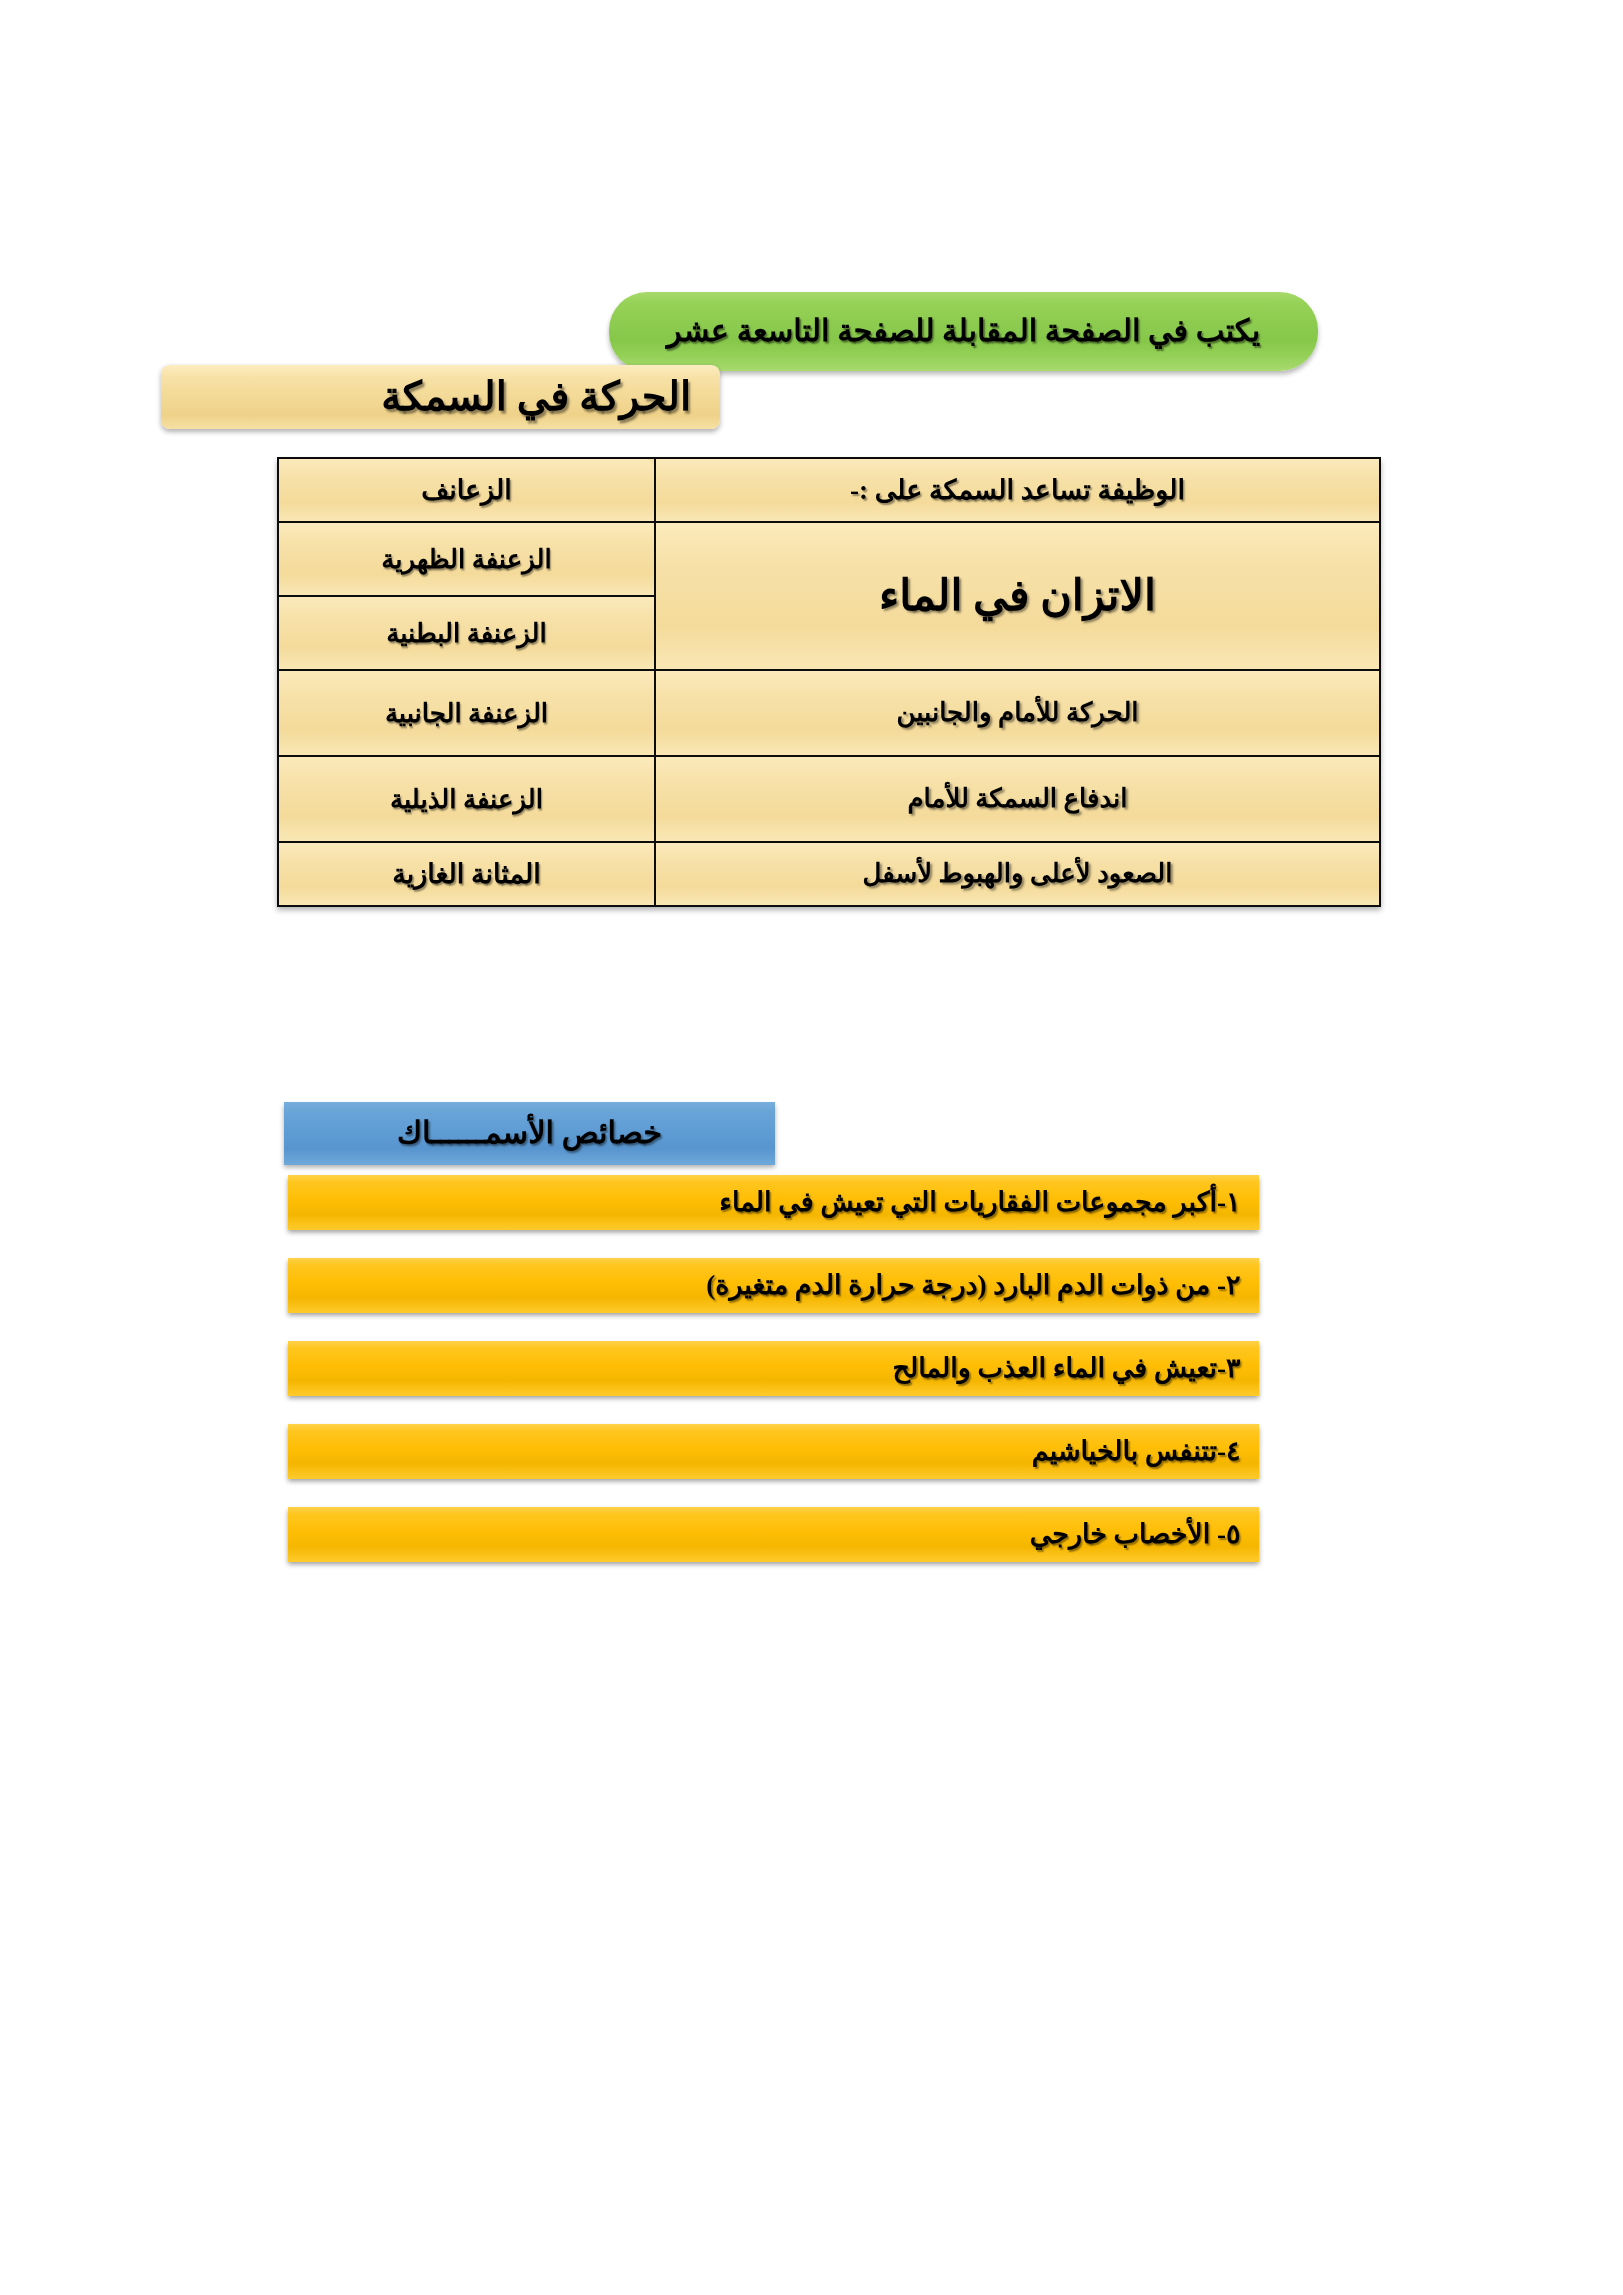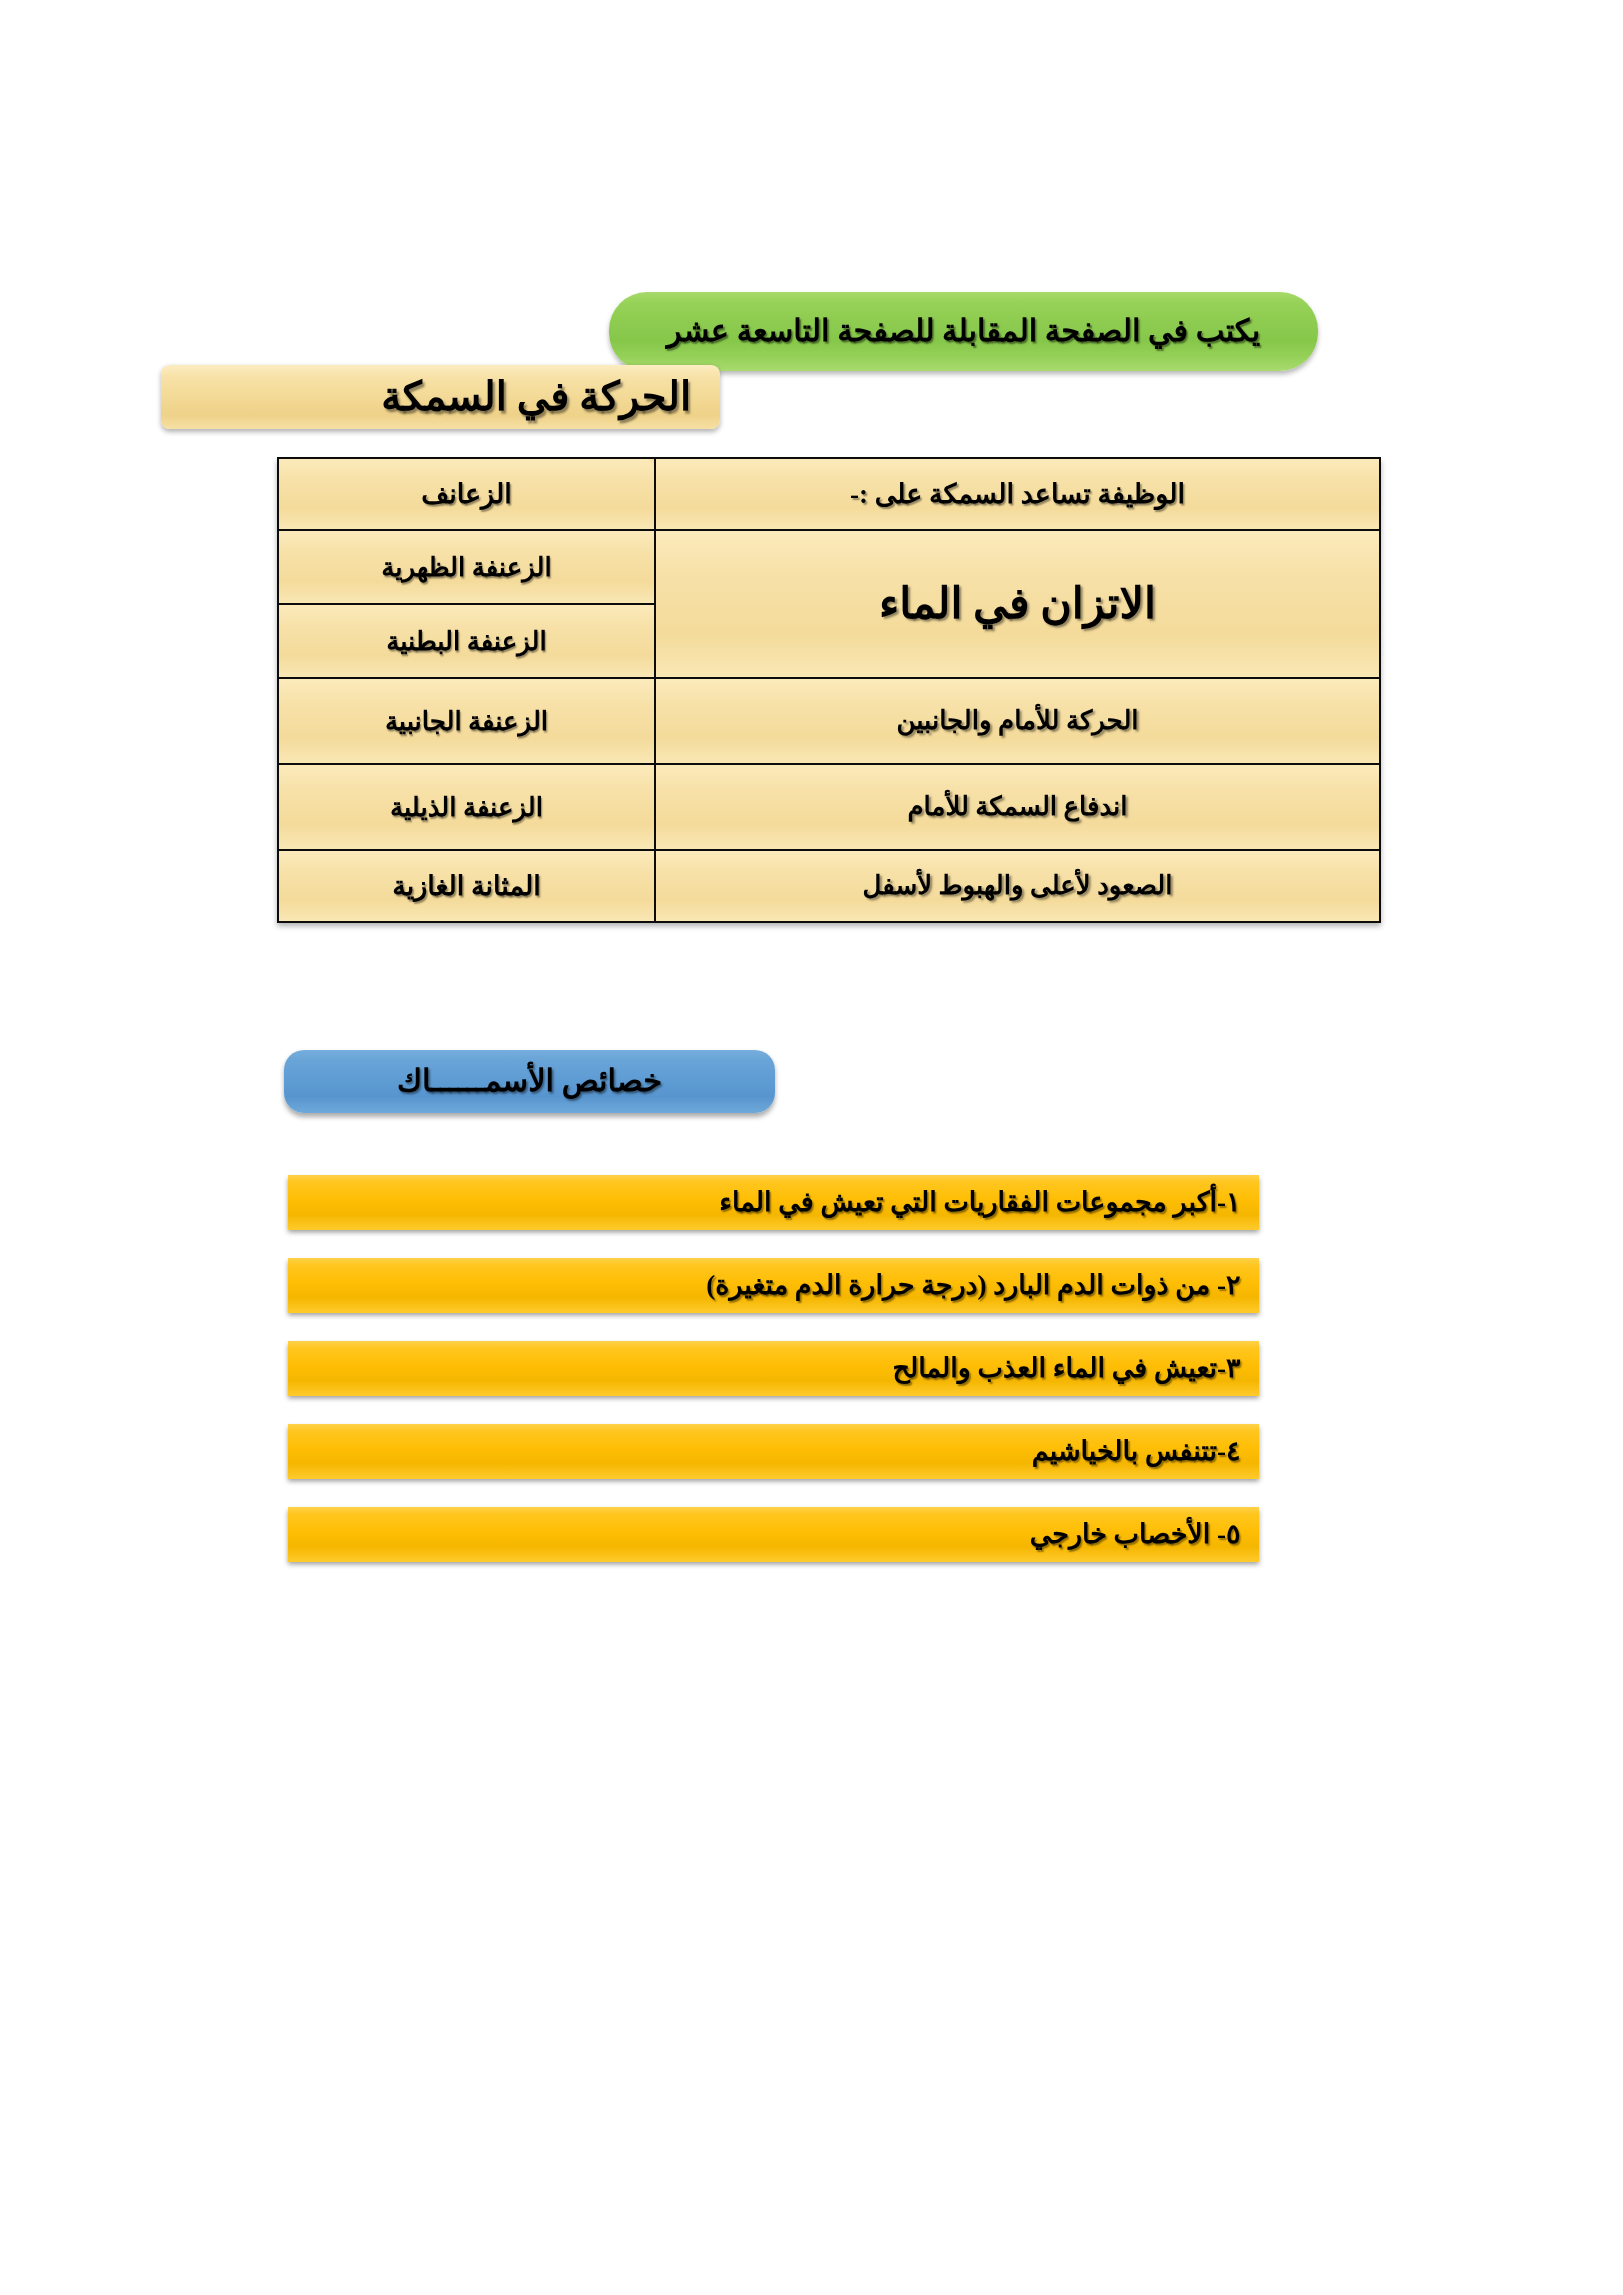--- a/index.html
+++ b/index.html
@@ -106,21 +106,21 @@
     vertical-align: middle;
     padding: 5.5px 9.8px;
     box-sizing: border-box;
   }
   .col-fin  { width: 377px; }
   .col-func { width: 725px; }
 
   .cell-head {
     font-size: 27px;
     font-weight: bold;
-    height: 72px;
+    height: 64px;
     text-shadow: 1.6px 1.6px 1.6px rgba(0,0,0,0.40);
   }
   .cell-head-func {
     font-size: 27px;
     font-weight: bold;
     height: 64px;
     text-shadow: 1.6px 1.6px 1.6px rgba(0,0,0,0.40);
   }
   .cell-fin {
     font-size: 26px;
@@ -136,25 +136,25 @@
     text-shadow: 2.2px 2.2px 2.2px rgba(0,0,0,0.42);
   }
   .cell-func-big {
     font-size: 43px;
   }
   .corner-tr { border-top-right-radius: 14px; }
 
   
   .blue-heading {
     position: absolute;
-    top: 1050px;
+    top: 1102px;
     right: 848px;
     width: 491px;
     height: 63px;
-    border-radius: 20px;
+    border-radius: 0;
     background: linear-gradient(to bottom,
                 #76aedd 0%,
                 #69a4d8 16%,
                 #5e9cd4 48%,
                 #5895cf 74%,
                 #6fa9da 100%);
     box-shadow: 0 3.3px 4.9px rgba(0,0,0,0.33);
     display: flex;
     align-items: center;
     justify-content: center;

